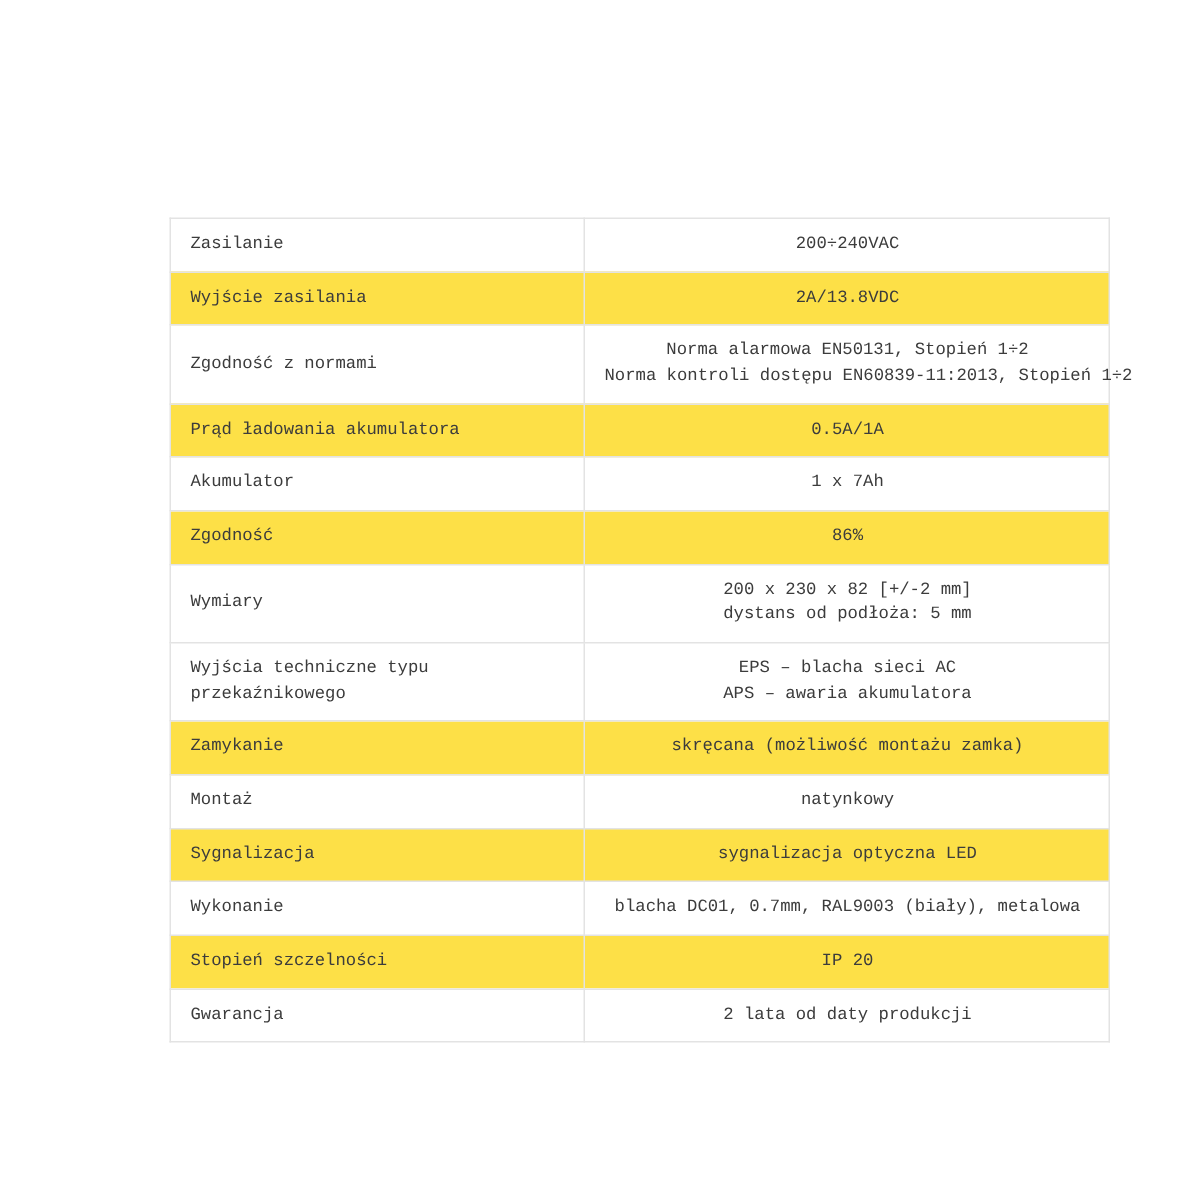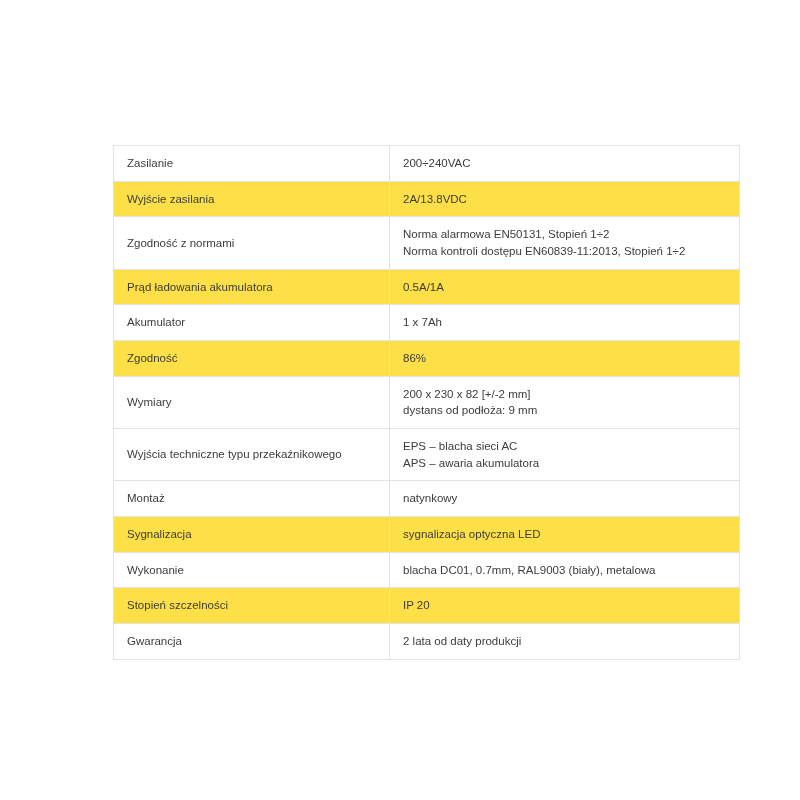--- a/index.html
+++ b/index.html
@@ -26,36 +26,38 @@
     width: 574px;
   }
   table.spec {
     width: 574px;
     border-collapse: collapse;
     table-layout: fixed;
     font-size: 11.5px;
   }
   table.spec tr {
     background: #ffffff;
+    font-family: Liberation Mono, monospace;
   }
   table.spec tr.alt {
     background: #fde047;
   }
   table.spec td {
     border: 1px solid #e3e3e3;
     padding: 9px 12px 9px 13px;
     vertical-align: middle;
     line-height: 1.45;
     color: #3c3c3c;
   }
   table.spec td.label {
     width: 250px;
   }
   table.spec td.value {
     width: 324px;
+    text-align: center;
   }
   .val-line {
     display: block;
     white-space: pre;
   }
 </style>
 </head>
 <body>
 
 <div class="page">
@@ -96,28 +98,34 @@
           <tr class="alt">
             <td class="label">Zgodność</td>
             <td class="value">
               <span class="val-line">86%</span>
             </td>
           </tr>
           <tr>
             <td class="label">Wymiary</td>
             <td class="value">
               <span class="val-line">200 x 230 x 82 [+/-2 mm]</span>
-              <span class="val-line">dystans od podłoża: 9 mm</span>
+              <span class="val-line">dystans od podłoża: 5 mm</span>
             </td>
           </tr>
           <tr>
             <td class="label">Wyjścia techniczne typu przekaźnikowego</td>
             <td class="value">
               <span class="val-line">EPS – blacha sieci AC</span>
               <span class="val-line">APS – awaria akumulatora</span>
+            </td>
+          </tr>
+          <tr class="alt">
+            <td class="label">Zamykanie</td>
+            <td class="value">
+              <span class="val-line">skręcana (możliwość montażu zamka)</span>
             </td>
           </tr>
           <tr>
             <td class="label">Montaż</td>
             <td class="value">
               <span class="val-line">natynkowy</span>
             </td>
           </tr>
           <tr class="alt">
             <td class="label">Sygnalizacja</td>

